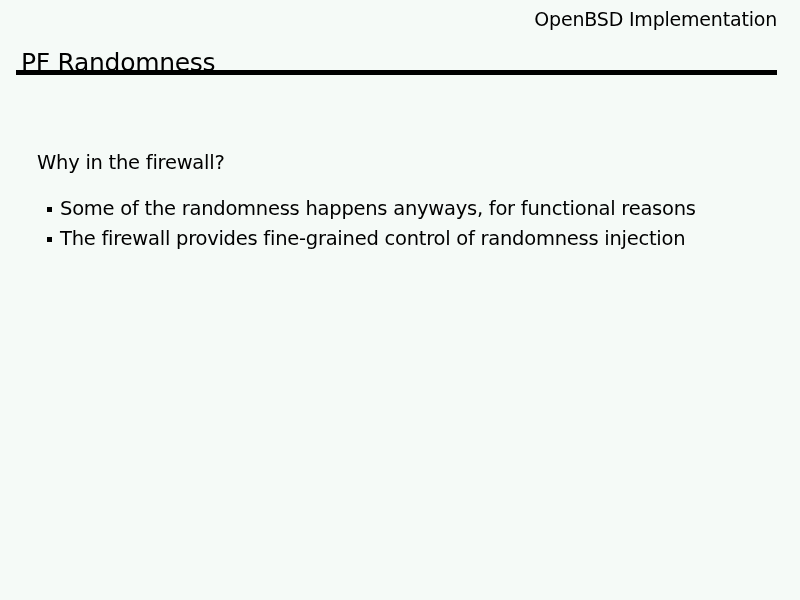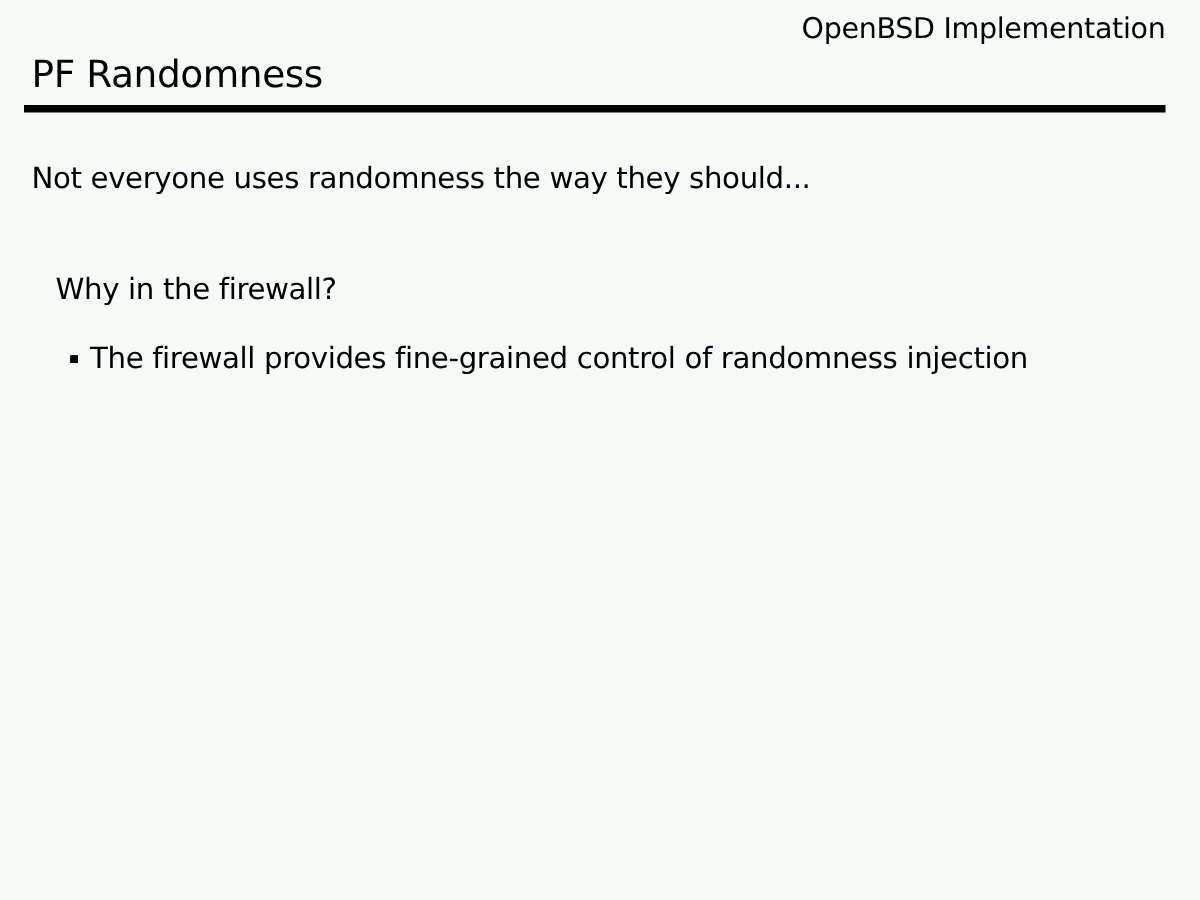--- a/index.html
+++ b/index.html
@@ -28,21 +28,21 @@
     top: 8px;
     font-family: "DejaVu Sans", sans-serif;
     font-size: 19px;
     line-height: 22px;
     letter-spacing: -0.2px;
     white-space: nowrap;
   }
   .slide-title {
     position: absolute;
     left: 21px;
-    top: 35px;
+    top: 48px;
     font-family: "DejaVu Sans", sans-serif;
     font-size: 25px;
     line-height: 29px;
     letter-spacing: -0.3px;
     white-space: nowrap;
   }
   .title-rule {
     position: absolute;
     left: 16px;
     top: 70px;
@@ -122,39 +122,39 @@
 <div class="slide">
 
   <div class="header-label">OpenBSD Implementation</div>
 
   <div class="slide-title">PF Randomness</div>
 
   <div class="title-rule"></div>
 
   <div class="body-area">
 
-    <p class="para">Not everyone uses randomness the way they should...</p>
 
 
     <div class="spacer"></div>
 
     <p class="section-head">Why in the firewall?</p>
 
     <ul class="bullets">
 
       <li class="bullet-l1">
         <span class="sq"></span>
       </li>
 
       <li class="bullet-l1">
         <span class="sq"></span>
       </li>
 
       <li class="bullet-l1">
         <span class="sq"></span>
+        <span>Some of the randomness happens anyways, for functional reasons</span>
       </li>
 
 
       <li class="bullet-l1">
         <span class="sq"></span>
         <span>The firewall provides fine-grained control of randomness injection</span>
       </li>
 
     </ul>
   </div>

